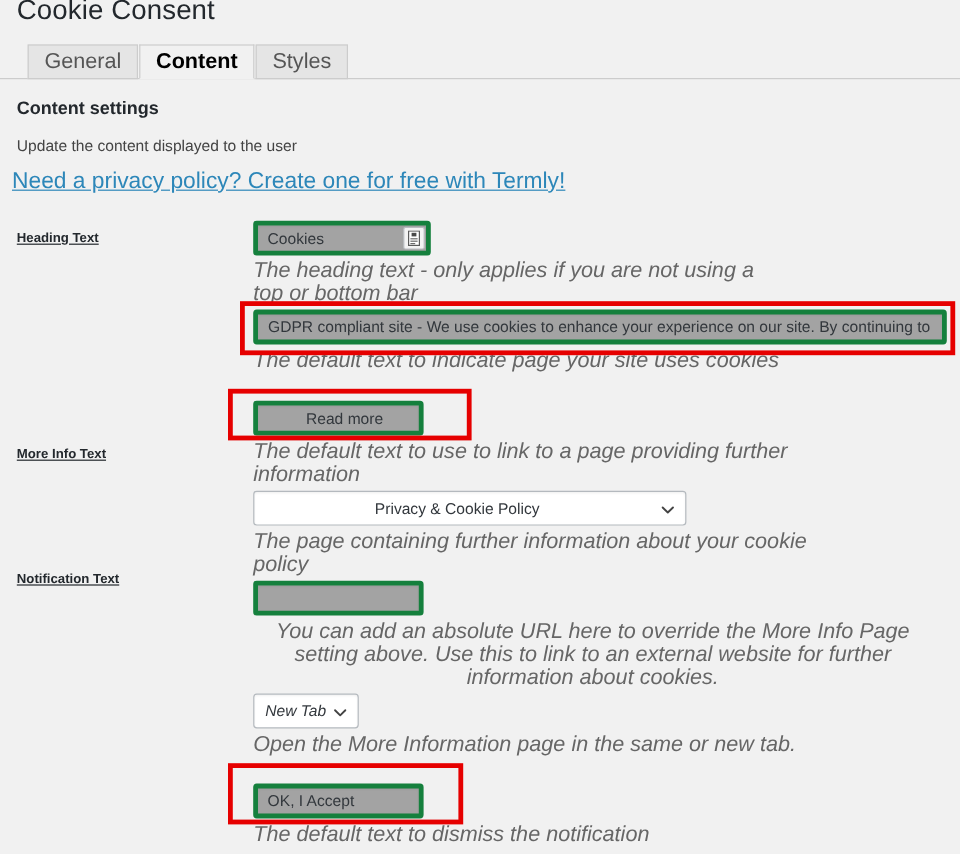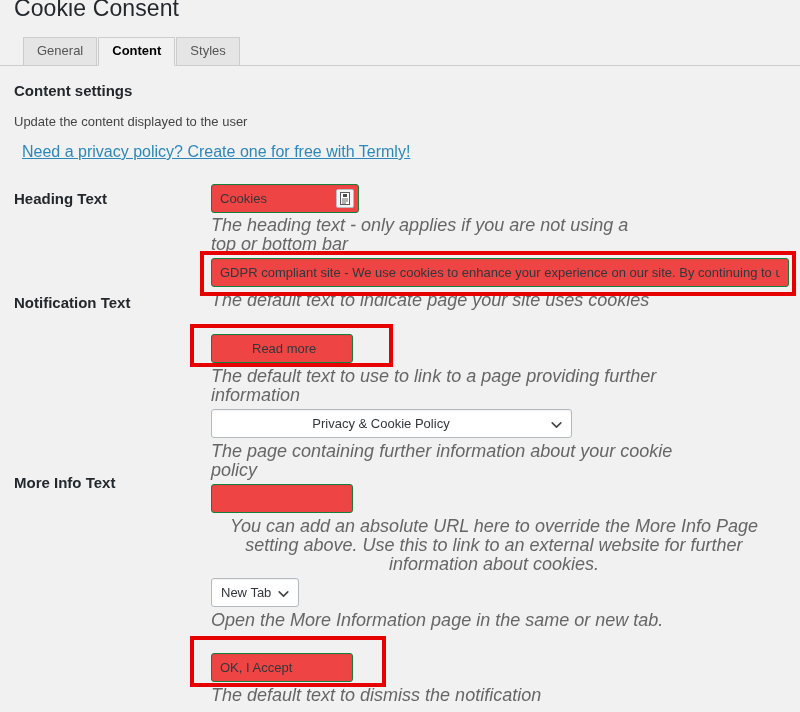--- a/index.html
+++ b/index.html
@@ -32,21 +32,21 @@
     position: absolute;
     left: 0; top: 38px;
     width: 800px; height: 28px;
     border-bottom: 1px solid #ccc;
   }
   .tab-list { position: absolute; left: 23px; bottom: -1px; display: flex; align-items: flex-end; }
   .tab {
     display: block;
     padding: 5px 13px 6px 13px;
     margin-right: 1px;
-    font-size: 13px;
+    font-size: 18px;
     line-height: 16px;
     color: #555;
     background: #e5e5e5;
     border: 1px solid #ccc;
     border-bottom: 1px solid #ccc;
     cursor: pointer;
     position: relative;
     text-decoration: none;
   }
   .tab.active {
@@ -68,64 +68,65 @@
   }
   .section-desc {
     position: absolute;
     left: 14px; top: 113px;
     font-size: 13px;
     line-height: 18px;
     color: #444;
   }
   .privacy-link {
     position: absolute;
-    left: 22px; top: 143px;
-    font-size: 16px;
+    left: 10px; top: 143px;
+    font-size: 19px;
     line-height: 18px;
     color: #2d87b9;
     text-decoration: underline;
     cursor: pointer;
   }
 
   
   .form {
     position: absolute;
     left: 0; top: 178px;
     width: 800px;
   }
   .row { position: relative; display: flex; align-items: flex-start; }
   .row-label {
     width: 200px;
     flex: 0 0 200px;
     padding-left: 14px;
-    font-size: 15px;
+    font-size: 11px;
     font-weight: 700;
     color: #23282d;
     line-height: 18px;
+    text-decoration: underline;
   }
 
   
   .r-heading  .row-label { padding-top: 12px; }
   .r-notif    .row-label { padding-top: 86px; }
   .r-moreinfo .row-label { padding-top: 162px; }
   .r-page     .row-label { padding-top: 237px; }
 
   .field-stack { position: absolute; left: 200px; top: 0; width: 600px; }
 
   .fld { position: absolute; }
 
   input[type="text"] {
     font-family: "Liberation Sans", sans-serif;
     font-size: 13px;
     line-height: 18px;
     color: #32373c;
     padding: 4px 8px;
     height: 29px;
-    background: #ef4444;
-    border: 1px solid #15803d;
+    background: #a3a3a3;
+    border: 4px solid #15803d;
     border-radius: 3px;
     box-shadow: 0 1px 2px rgba(0,0,0,.06) inset;
     outline: none;
   }
   input[type="text"]::placeholder { color: #a7aaad; }
 
   .input-wrap { position: relative; display: inline-block; }
   .media-btn {
     position: absolute;
     right: 5px; top: 5px;
@@ -192,25 +193,25 @@
 
   <div class="section-title">Content settings</div>
   <div class="section-desc">Update the content displayed to the user</div>
   <a class="privacy-link">Need a privacy policy? Create one for free with Termly!</a>
 
   <div class="form">
 
     <div class="row r-heading">
       <div class="row-label">Heading Text</div>
     </div>
+    <div class="row r-moreinfo">
+      <div class="row-label">More Info Text</div>
+    </div>
     <div class="row r-notif">
       <div class="row-label">Notification Text</div>
-    </div>
-    <div class="row r-moreinfo">
-      <div class="row-label">More Info Text</div>
     </div>
     <div class="row r-page">
       <div class="row-label">More Info Page</div>
     </div>
 
     <div class="field-stack">
 
       <div class="fld" style="left:11px; top:6px;">
         <span class="input-wrap">
           <input type="text" style="width: 148px;" value="Cookies">
@@ -248,21 +249,21 @@
         </div>
       </div>
       <div class="fld hint" style="left:11px; top:264px; width:470px;">The page containing further information about your cookie policy</div>
 
       <div class="fld" style="left:11px; top:306px;">
         <input type="text" style="width: 142px;" value="">
       </div>
       <div class="fld hint" style="left:11px; top:339px; width:566px;text-align:center;">You can add an absolute URL here to override the More Info Page setting above. Use this to link to an external website for further information about cookies.</div>
 
       <div class="fld" style="left:11px; top:400px;">
-        <div class="select" style="width:88px;">
+        <div class="select" style="width:88px;font-style:italic;">
           <span>New Tab</span>
           <span class="chev">
             <svg width="11" height="11" viewBox="0 0 11 11" aria-hidden="true">
               <path d="M1.2 3.4 L5.5 7.6 L9.8 3.4" fill="none" stroke="#444" stroke-width="1.6" stroke-linecap="round" stroke-linejoin="round"></path>
             </svg>
           </span>
         </div>
       </div>
       <div class="fld hint" style="left:11px; top:433px; width:470px;">Open the More Information page in the same or new tab.</div>
 

